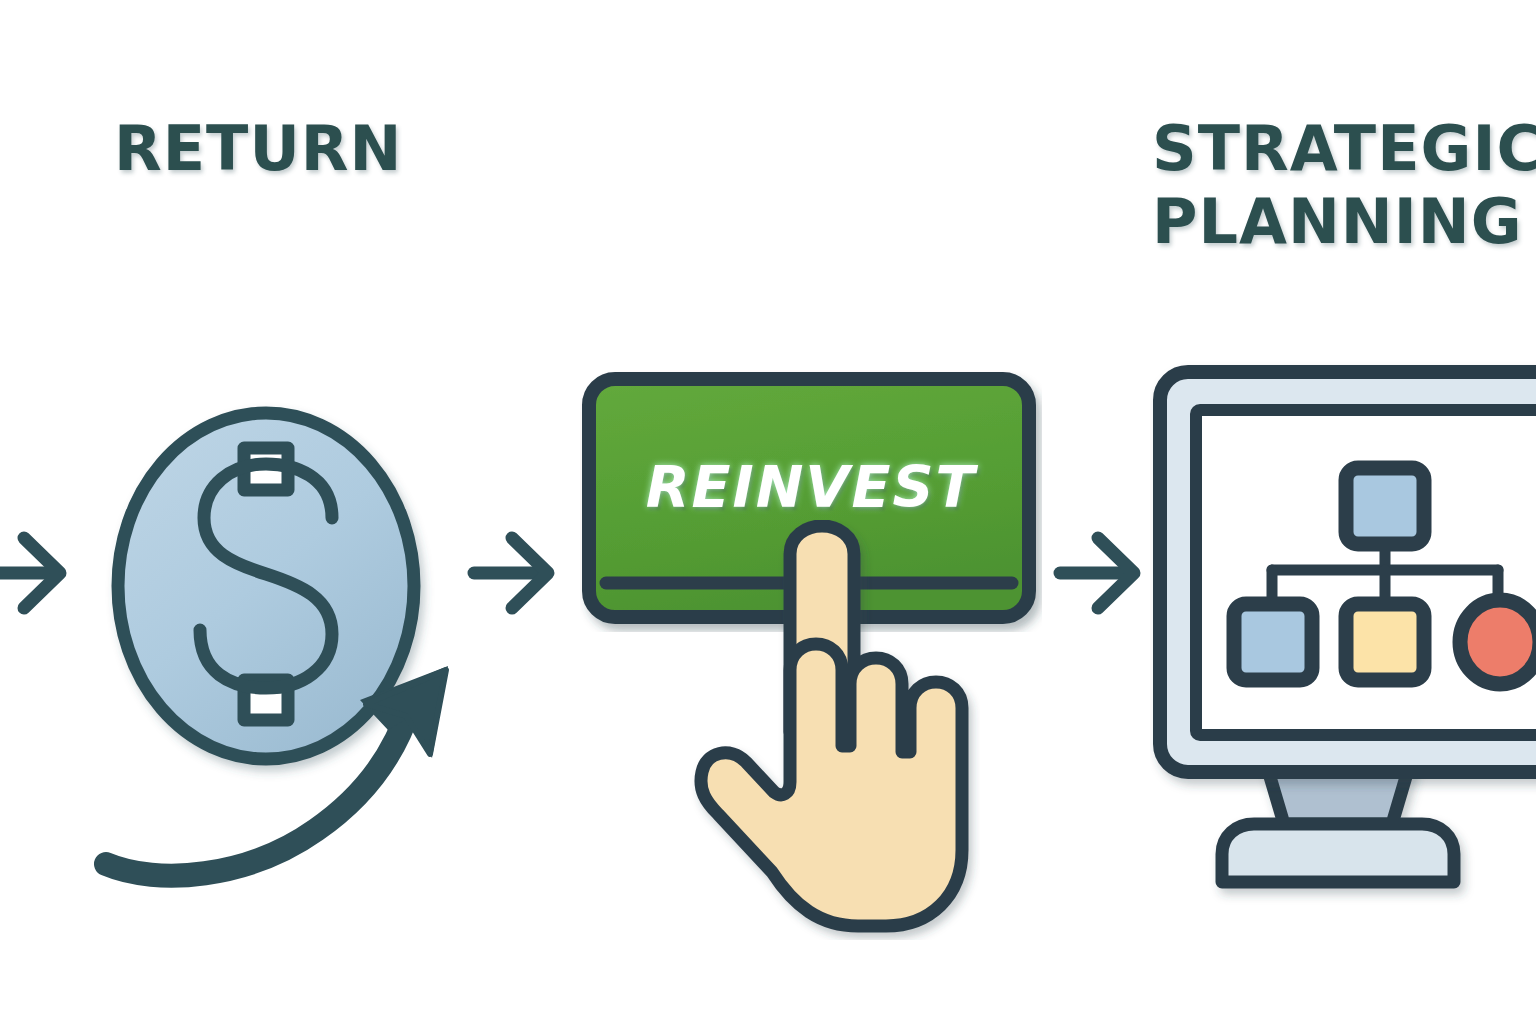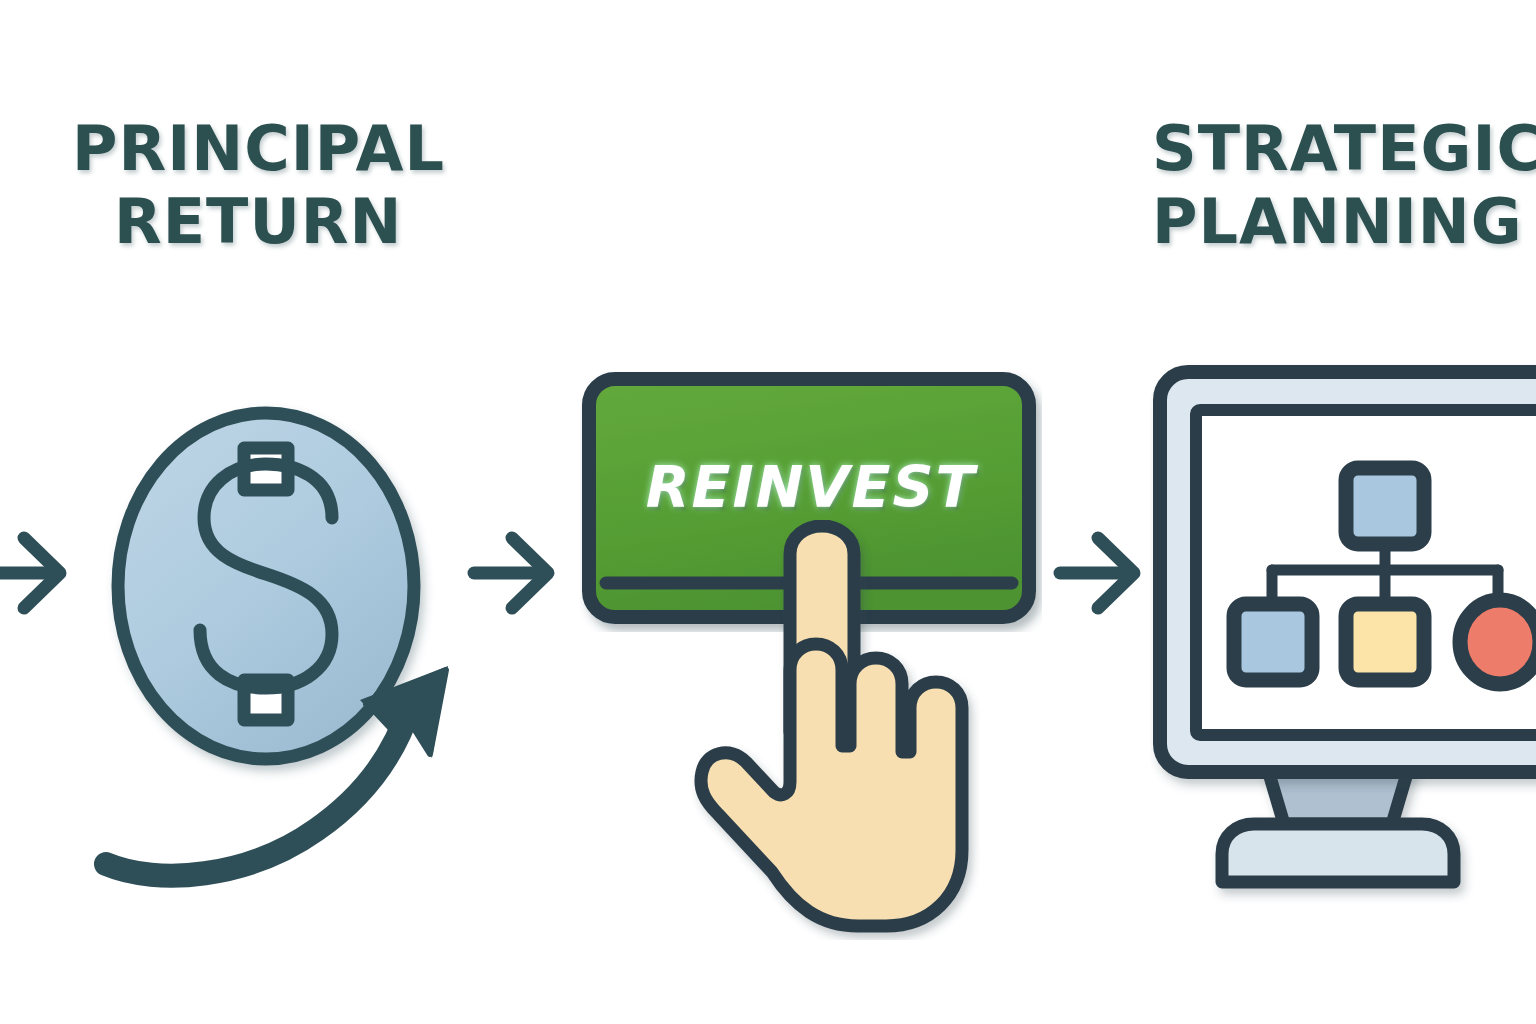--- a/index.html
+++ b/index.html
@@ -114,21 +114,20 @@
     width: 420px;
     height: 560px;
   }
 </style>
 </head>
 <body>
 
 <div id="stage">
 
   <div class="heading" id="label-principal">
-    <span class="ln1">PRINCIPAL</span>
     <span class="ln2">RETURN</span>
   </div>
 
   <div class="heading" id="label-strategic">
     <span class="ln1">STRATEGIC</span>
     <span class="ln2">PLANNING</span>
   </div>
 
   <div class="arrow" id="arrow-0">
     <svg width="110" height="110" viewBox="0 0 110 110" xmlns="http://www.w3.org/2000/svg">

